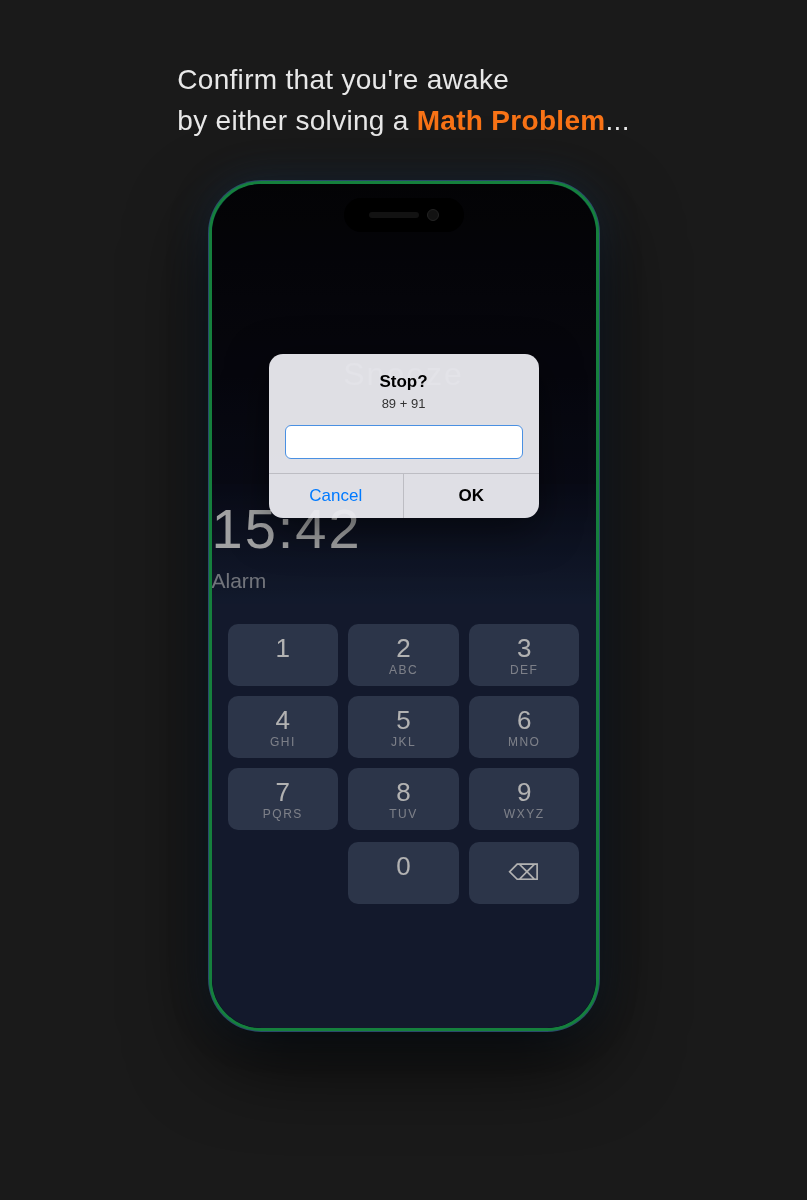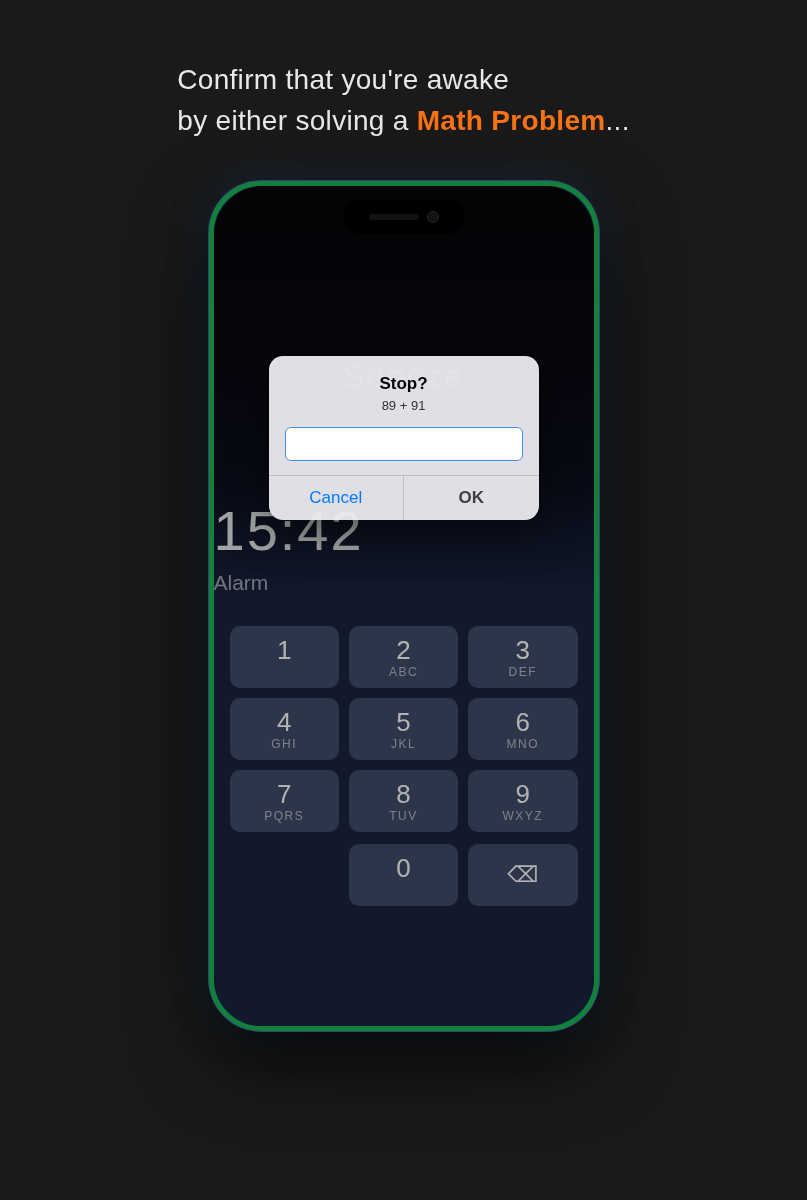--- a/index.html
+++ b/index.html
@@ -29,21 +29,21 @@
       font-weight: 700;
       color: #f97316;
     }
 
     
     .phone-frame {
       margin-top: 40px;
       width: 390px;
       height: 850px;
       border-radius: 52px;
-      border: 5px solid #15803d;
+      border: 3px solid #15803d;
       background: #000;
       position: relative;
       box-shadow:
         0 0 0 1px #2a4a6a,
         inset 0 0 0 2px #0a2a4a,
         0 30px 80px rgba(0,0,0,0.8),
         0 0 40px rgba(30,80,140,0.3);
       overflow: hidden;
     }
 
@@ -206,21 +206,21 @@
     }
 
     .alert-btn-cancel {
       color: #007aff;
       font-weight: 400;
       border-right: 1px solid rgba(0,0,0,0.15);
       text-align: right;
     }
 
     .alert-btn-ok {
-      color: #404040;
+      color: #000000;
       font-weight: 600;
     }
 
     
     .screen-middle {
       position: absolute;
       top: 300px;
       left: 0;
       right: 0;
       height: 120px;

